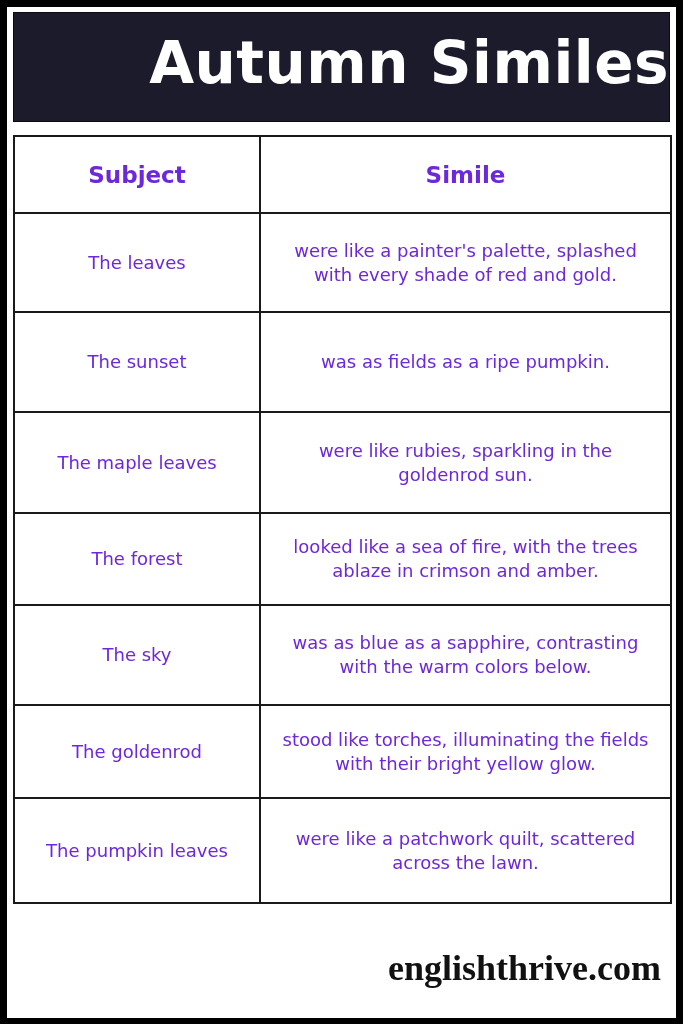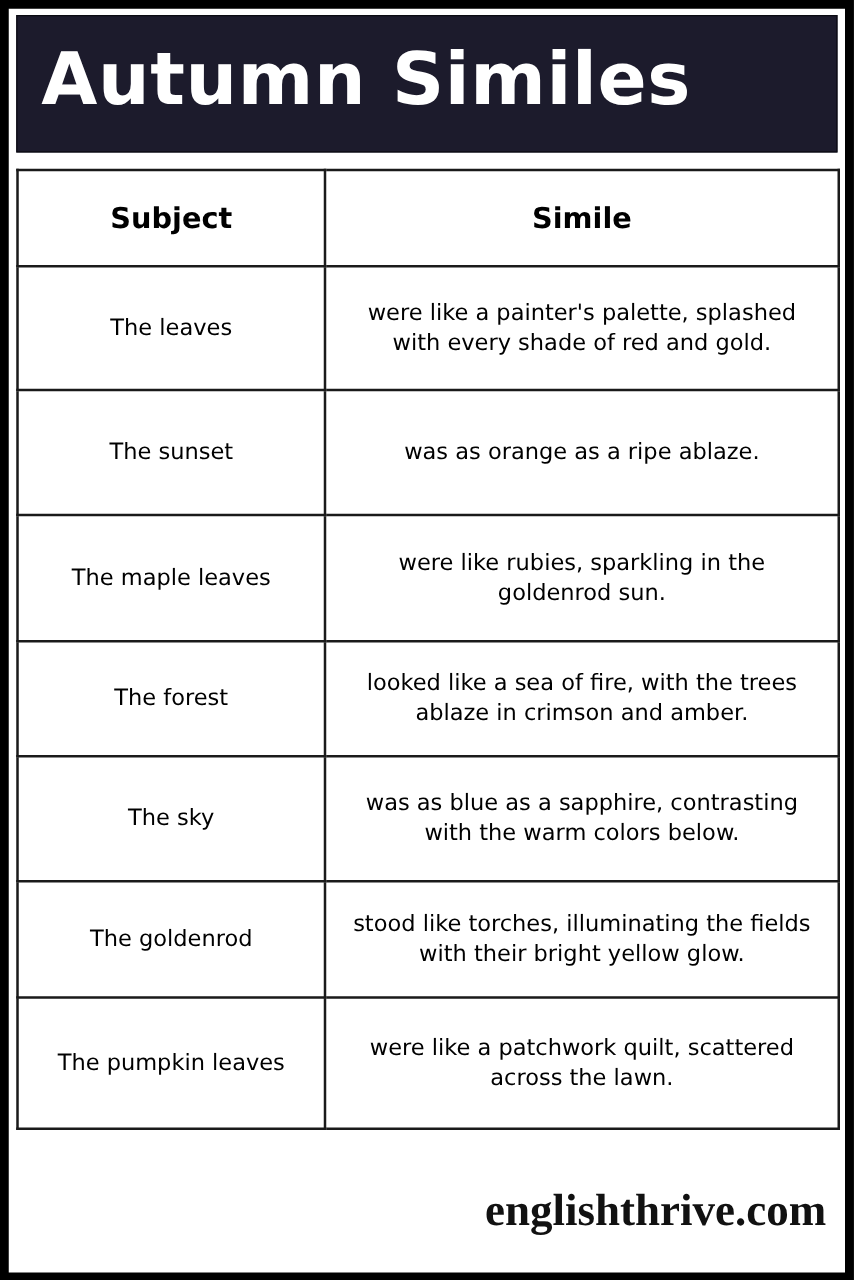--- a/index.html
+++ b/index.html
@@ -5,34 +5,34 @@
   * { box-sizing: border-box; margin: 0; padding: 0; }
   html, body { width: 683px; height: 1024px; background: #000; overflow: hidden; }
   body { font-family: "Liberation Sans", "DejaVu Sans", sans-serif; }
   .page {
     position: absolute; left: 7px; top: 7px; width: 669px; height: 1011px;
     background: #ffffff;
   }
   .banner {
     position: absolute; left: 6px; top: 5px; width: 657px; height: 110px;
     background: #1c1b2c; border: 1px solid #0a0a12;
-    display: flex; align-items: center; justify-content: flex-start; padding-left: 19px;
+    display: flex; align-items: center; justify-content: flex-end; padding-left: 19px;
   }
   .banner h1 {
     color: #ffffff; font-size: 58px; font-weight: bold; letter-spacing: 0.5px;
     font-family: "DejaVu Sans", "Liberation Sans", sans-serif;
     margin-top: -8px;
   }
   table.similes {
     position: absolute; left: 6px; top: 128px; width: 657px;
     border-collapse: collapse; table-layout: fixed;
   }
   table.similes th, table.similes td {
     border: 2px solid #1a1a1a; text-align: center; vertical-align: middle;
-    color: #000000;
+    color: #6d28d9;
   }
   table.similes col.c1 { width: 246px; }
   table.similes col.c2 { width: 411px; }
   table.similes th {
     font-size: 23px; font-weight: bold; height: 77px;
     font-family: "DejaVu Sans", "Liberation Sans", sans-serif;
   }
   table.similes td {
     font-size: 18px; line-height: 24px; padding: 0 14px;
     font-family: "DejaVu Sans", "Liberation Sans", sans-serif;
@@ -64,21 +64,21 @@
         <th>Simile</th>
       </tr>
     </thead>
     <tbody>
       <tr style="height:99px">
         <td class="subj">The leaves</td>
         <td>were like a painter's palette, splashed with every shade of red and gold.</td>
       </tr>
       <tr style="height:100px">
         <td class="subj">The sunset</td>
-        <td>was as orange as a ripe ablaze.</td>
+        <td>was as fields as a ripe pumpkin.</td>
       </tr>
       <tr style="height:101px">
         <td class="subj">The maple leaves</td>
         <td>were like rubies, sparkling in the goldenrod sun.</td>
       </tr>
       <tr style="height:92px">
         <td class="subj">The forest</td>
         <td>looked like a sea of fire, with the trees ablaze in crimson and amber.</td>
       </tr>
       <tr style="height:100px">

